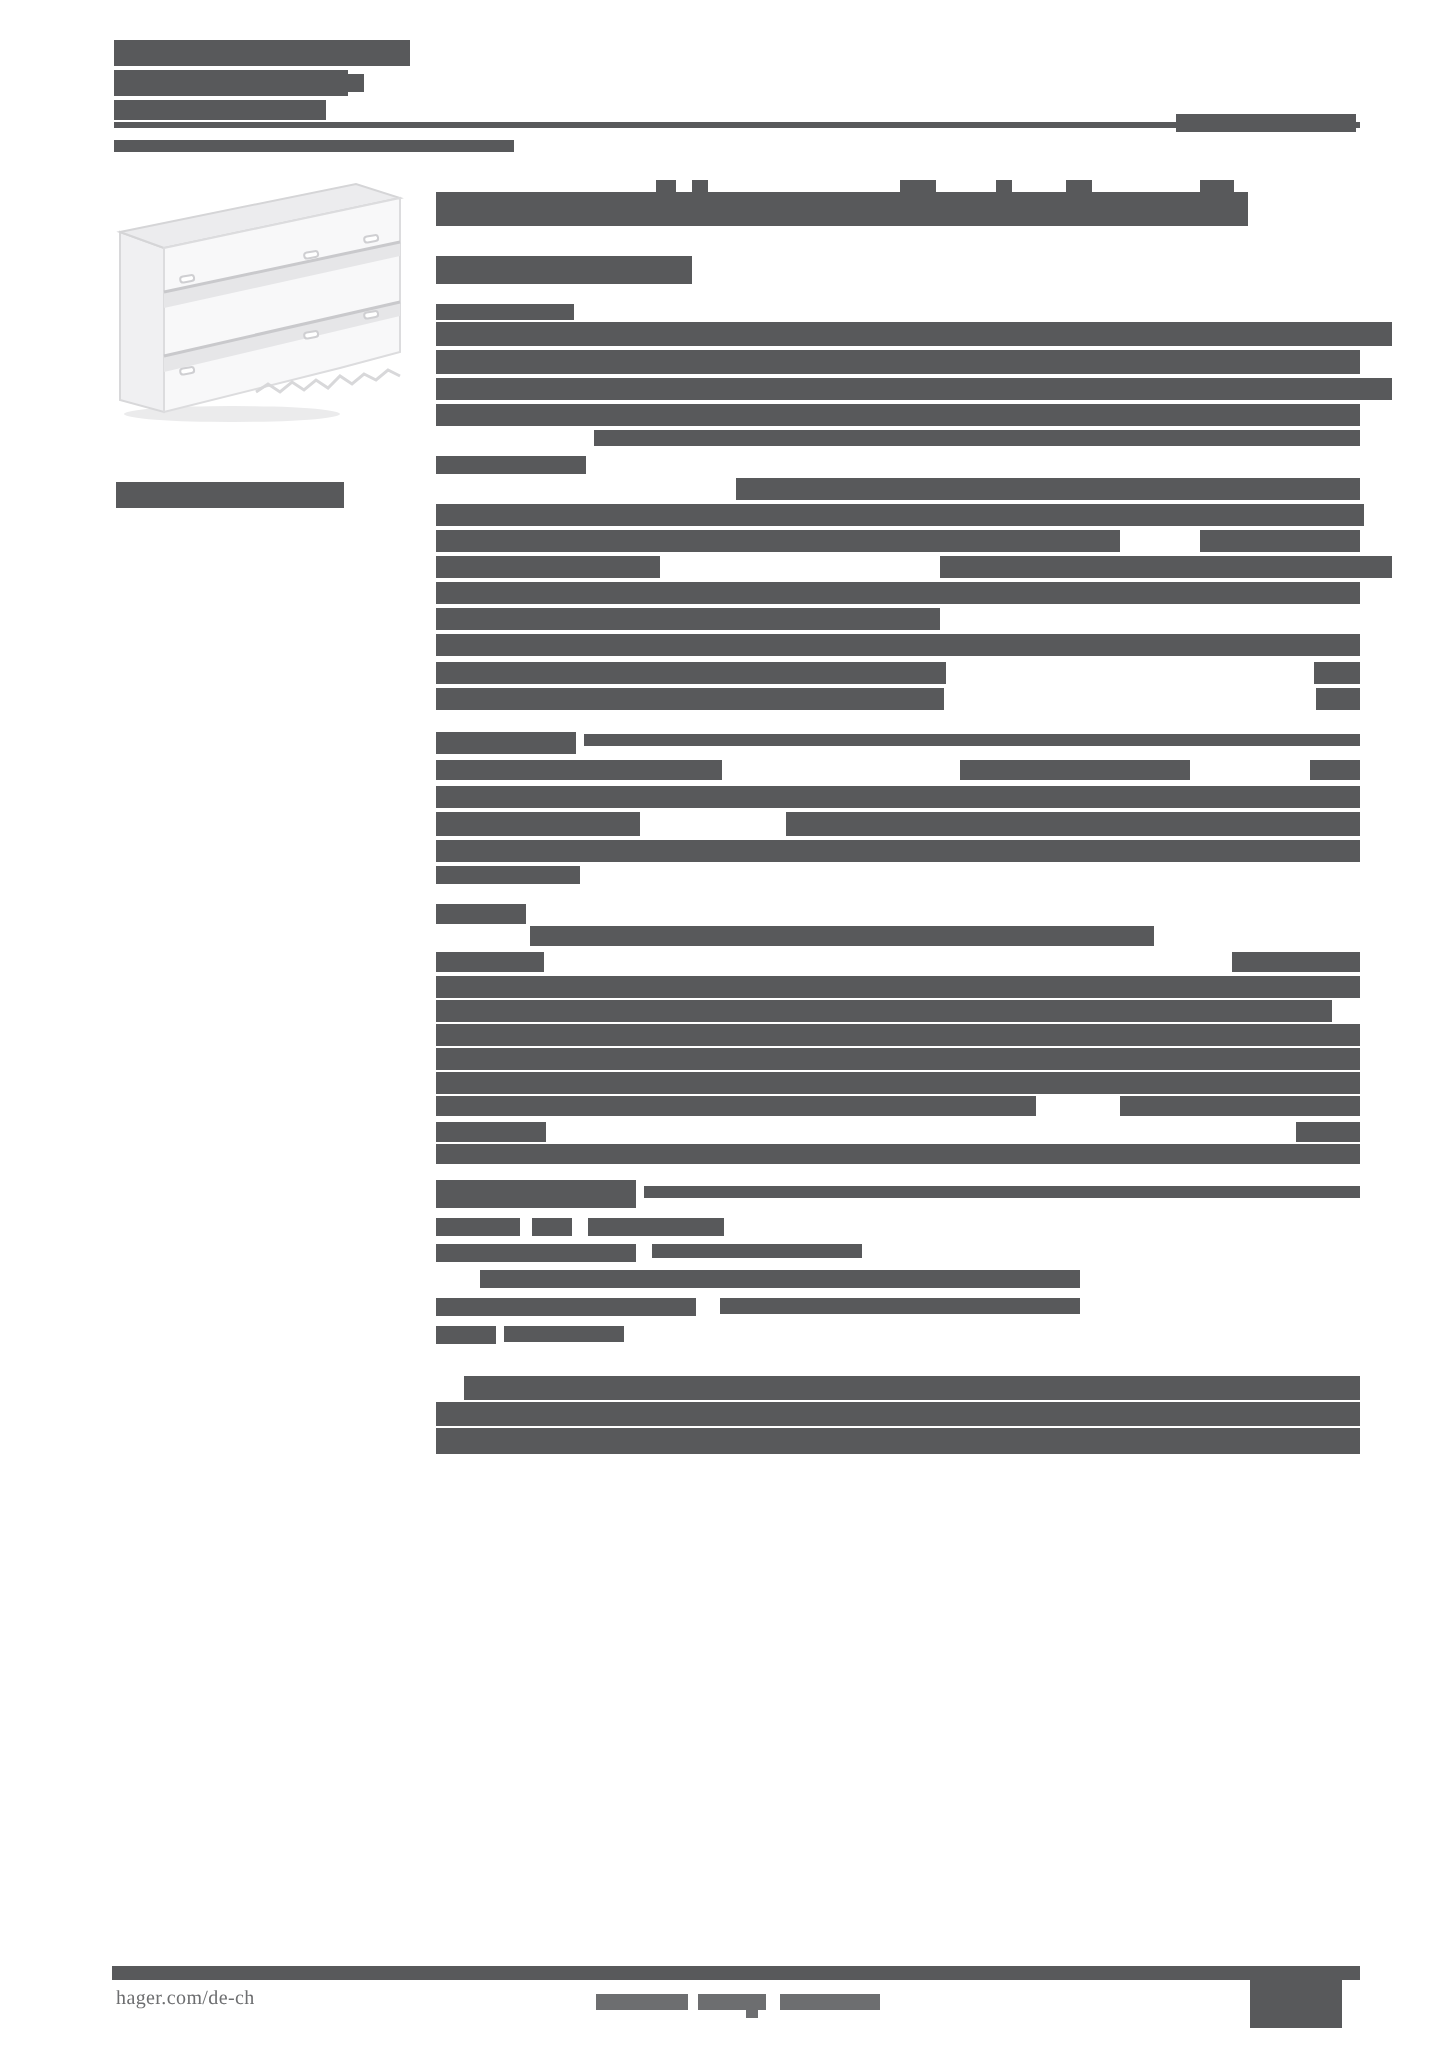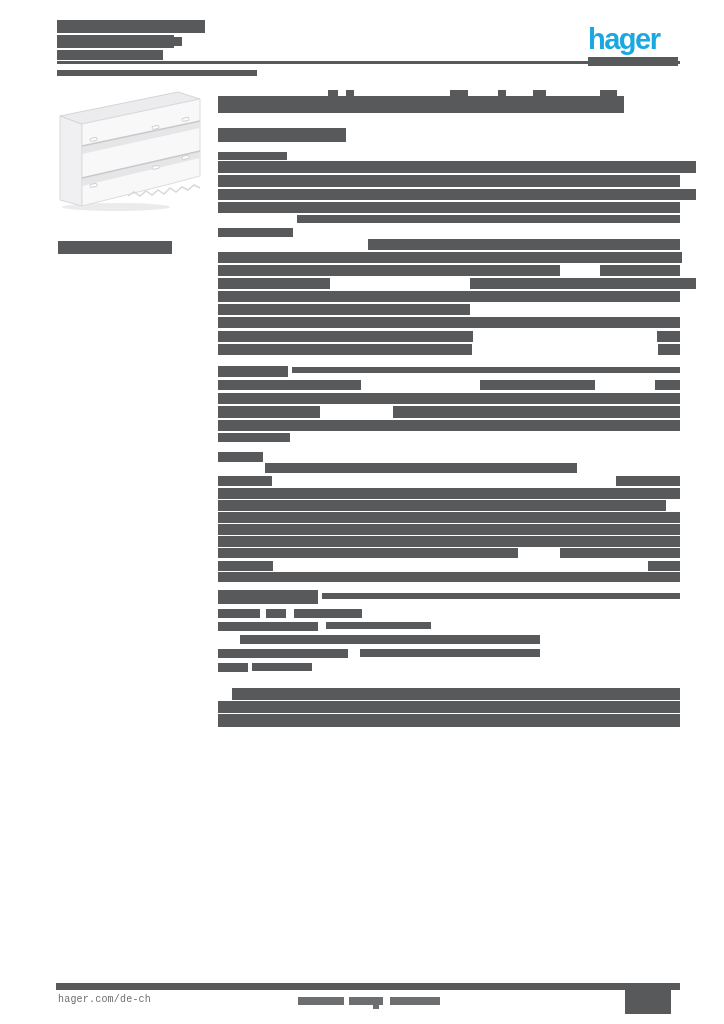--- a/index.html
+++ b/index.html
@@ -16,29 +16,28 @@
     color:#1ba7e0;font-weight:bold;font-size:29px;line-height:30px;
     letter-spacing:-1.5px;font-family:"Liberation Sans", sans-serif;
   }
   .product-image{
     position:absolute;left:58px;top:88px;width:144px;height:124px;
     background:#ffffff;
   }
   .footer-url{
     position:absolute;left:58px;top:994px;width:140px;height:16px;
     font-size:10px;color:#6d6e70;letter-spacing:0.2px;
-    font-family:Liberation Mono, monospace;
+    font-family:Liberation Serif, serif;
   }
 </style>
 </head>
 <body>
 
 <div class="page">
 
-  <div class="logo">hager</div>
 
   <div class="product-image">
     <svg width="144" height="124" viewBox="0 0 144 124" xmlns="http://www.w3.org/2000/svg">
 
       <ellipse cx="58" cy="119" rx="54" ry="4" fill="#ebebec"></ellipse>
 
       <polygon points="2,28 24,36 24,118 2,112" fill="#f0f0f2" stroke="#d8d8da" stroke-width="1"></polygon>
 
       <polygon points="2,28 120,4 142,11 24,36" fill="#ececee" stroke="#d5d5d7" stroke-width="1"></polygon>
 

